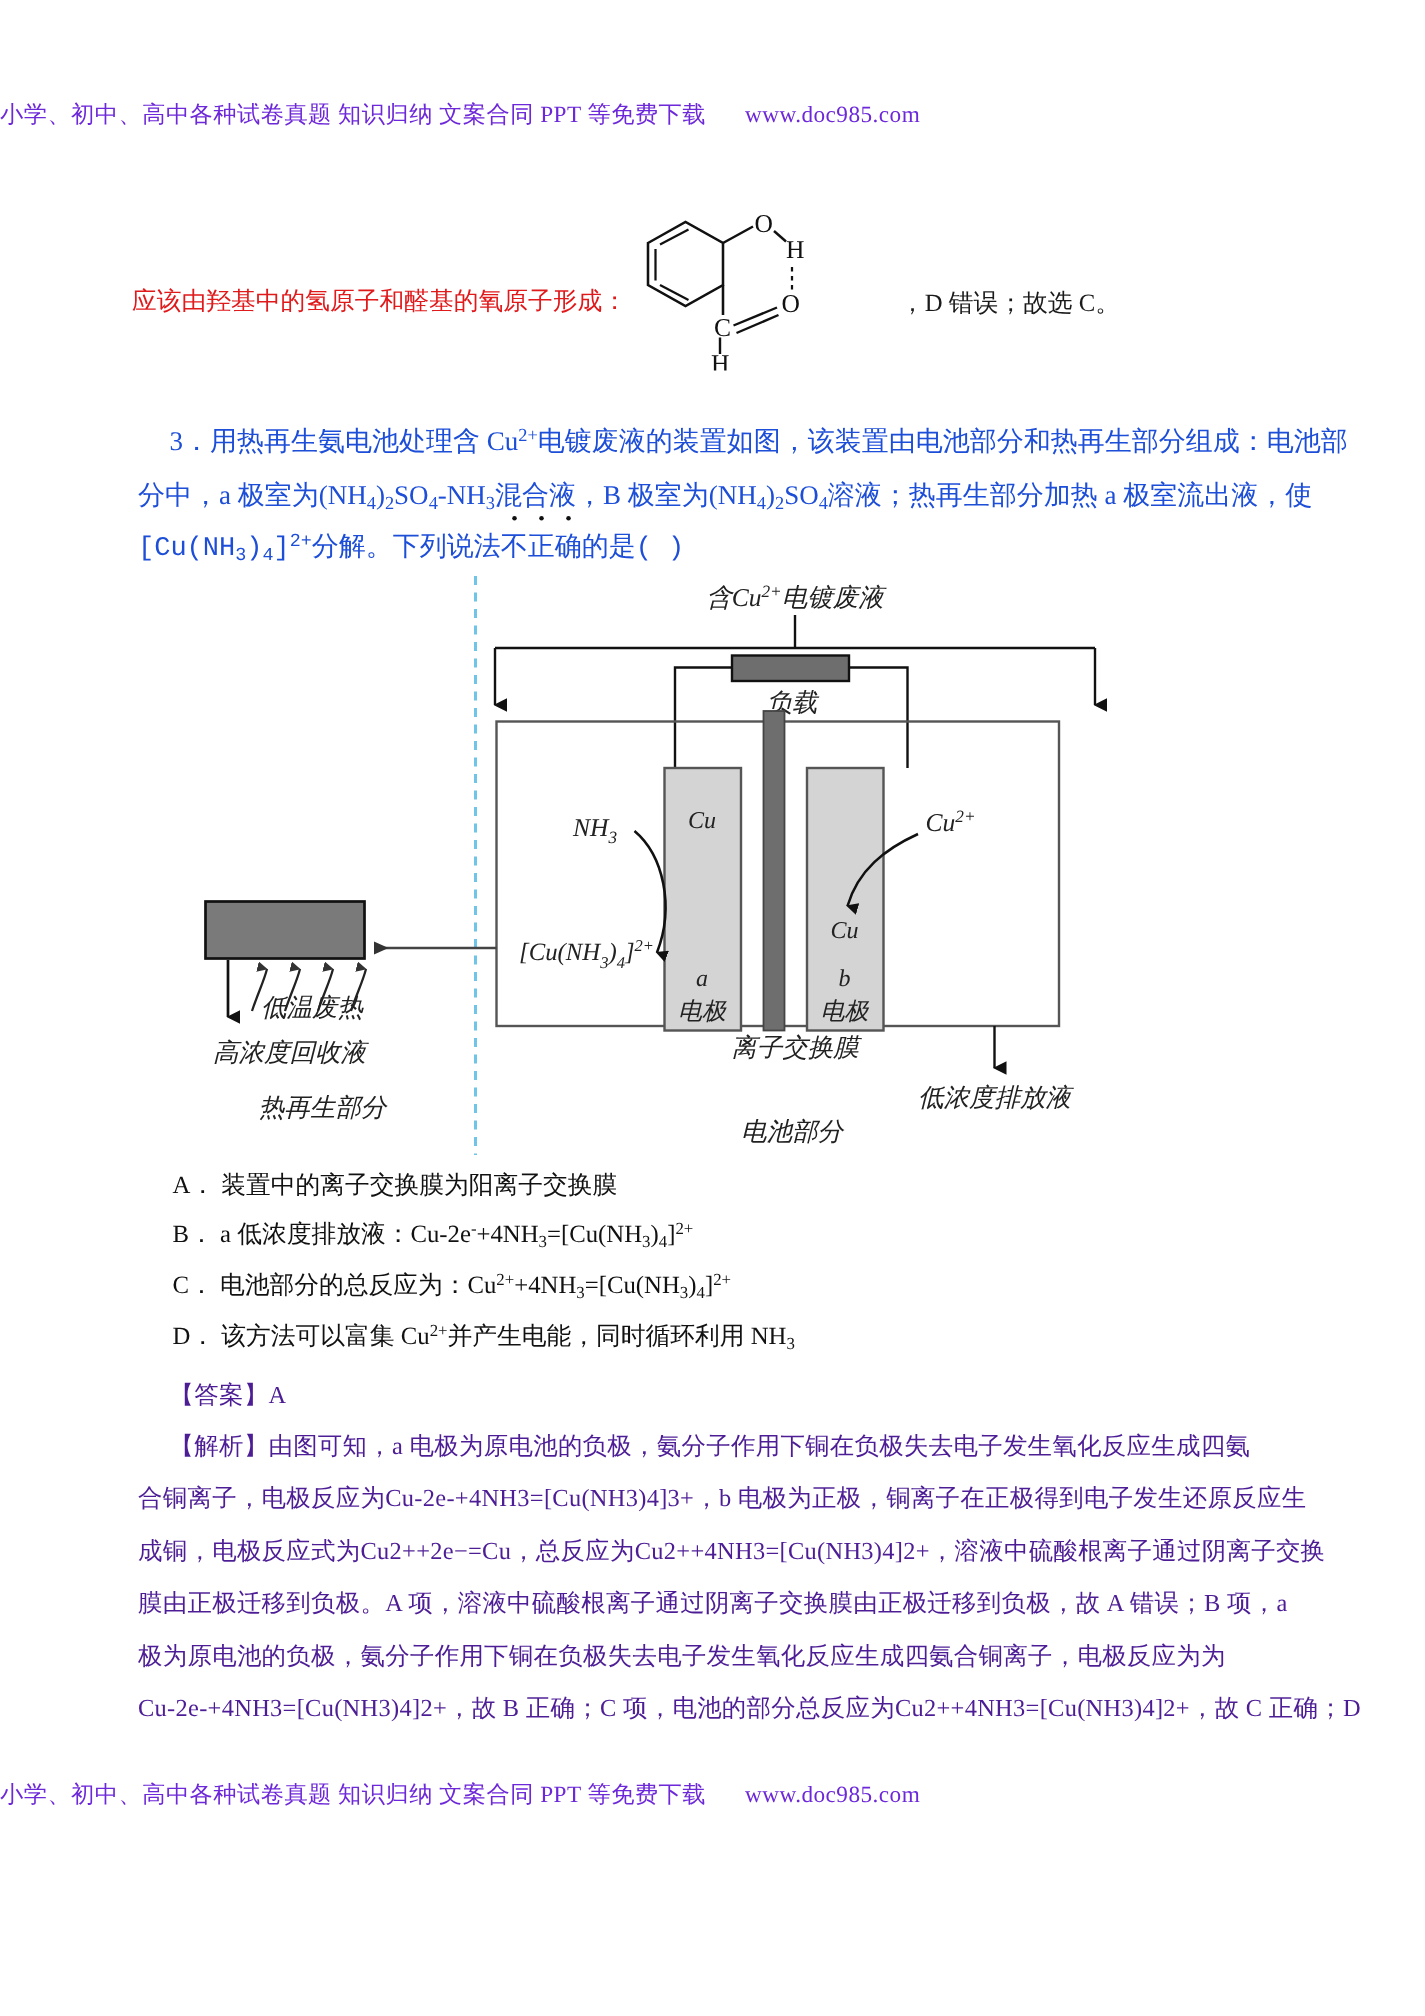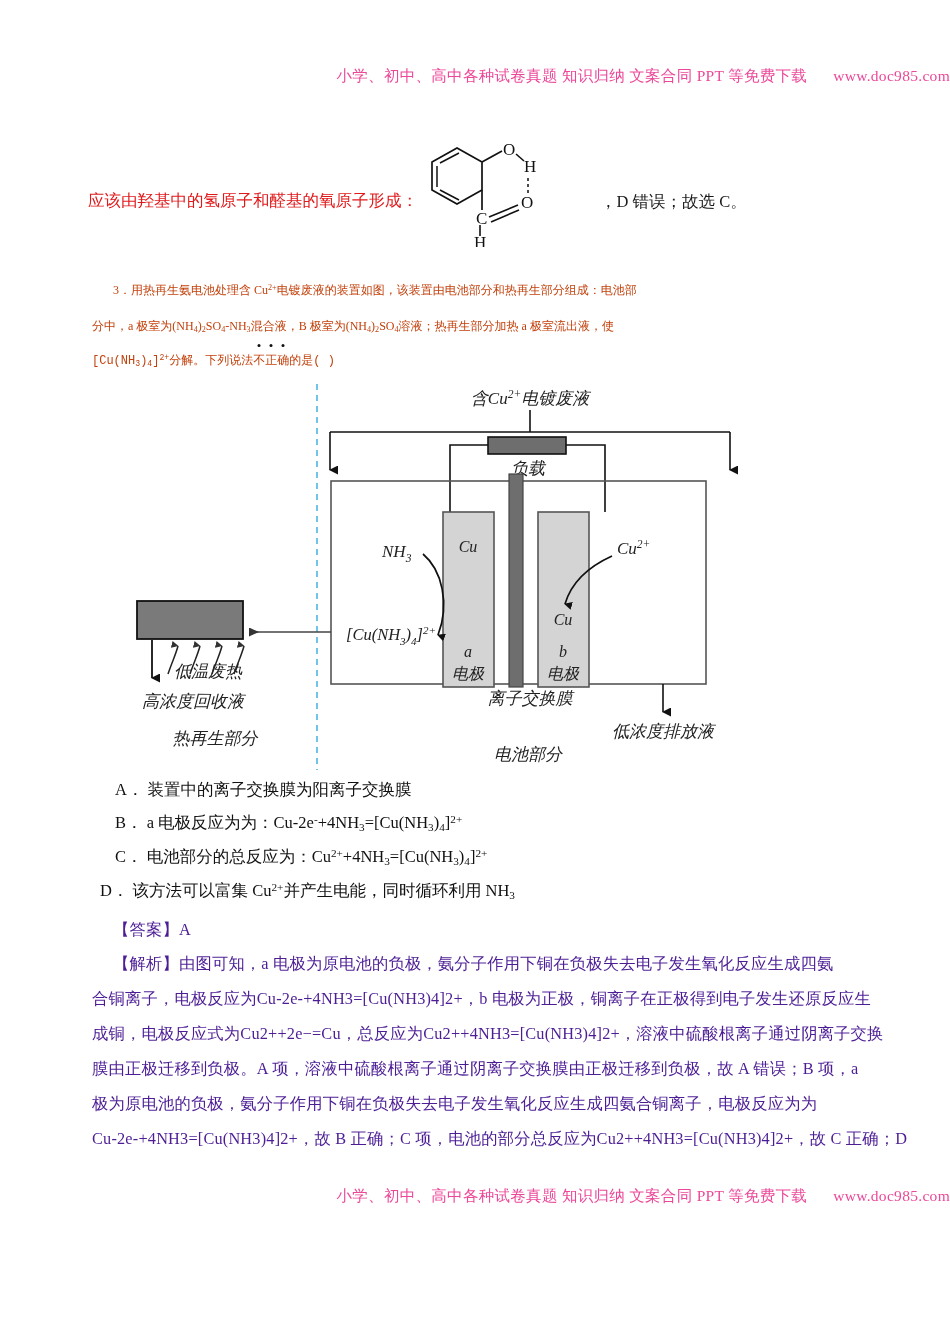--- a/index.html
+++ b/index.html
@@ -10,23 +10,23 @@
     font-family: "Liberation Serif", "DejaVu Serif", serif;
     color: #1a1a1a;
     position: relative;
     overflow: hidden;
   }
   .page { position: relative; width: 950px; height: 1344px; }
 
   .hdr-footer {
     position: absolute;
     left: 0; width: 950px;
-    text-align: right;
+    text-align: left;
     font-size: 15.5px;
-    color: #ec4899;
+    color: #6d28d9;
     letter-spacing: .3px;
     white-space: nowrap;
   }
   .hdr-footer .site { margin-left: 26px; }
   #page-header { top: 66px; }
   #page-footer { top: 1186px; }
   .redline {
     position: absolute;
     font-size: 16.5px;
     line-height: 1.5;
@@ -46,23 +46,23 @@
   
   .struct {
     position: absolute;
     left: 410px; top: 132px;
     width: 150px; height: 115px;
   }
 
   
   .qline {
     position: absolute;
-    font-size: 12px;
-    white-space: nowrap;
-    color: #c2410c;
+    font-size: 18px;
+    white-space: nowrap;
+    color: #1d4ed8;
     text-align: right;
   }
   sub { font-size: .68em; vertical-align: -0.28em; }
   sup { font-size: .68em; vertical-align: 0.48em; }
   .dotted-emph { position: relative; }
   .dotted-emph::after {
     content: "";
     position: absolute;
     left: 50%; transform: translateX(-50%);
     top: -8px;
@@ -243,39 +243,39 @@
 
       <text x="95" y="362" font-size="17" text-anchor="middle" class="dgl">热再生部分</text>
     </svg>
   </div>
 
   <div class="optline" style="left:115px; top:779px;">
     <span>A．</span>&nbsp;<span>装置中的离子交换膜为阳离子交换膜</span>
   </div>
 
   <div class="optline" style="left:115px; top:812px;">
-    <span>B．</span>&nbsp;<span>a 电极反应为为：Cu-2e</span><sup>-</sup><span>+4NH</span><sub>3</sub><span>=[Cu(NH</span><sub>3</sub><span>)</span><sub>4</sub><span>]</span><sup>2+</sup>
+    <span>B．</span>&nbsp;<span>a 低浓度排放液：Cu-2e</span><sup>-</sup><span>+4NH</span><sub>3</sub><span>=[Cu(NH</span><sub>3</sub><span>)</span><sub>4</sub><span>]</span><sup>2+</sup>
   </div>
 
   <div class="optline" style="left:115px; top:846px;">
     <span>C．</span>&nbsp;<span>电池部分的总反应为：Cu</span><sup>2+</sup><span>+4NH</span><sub>3</sub><span>=[Cu(NH</span><sub>3</sub><span>)</span><sub>4</sub><span>]</span><sup>2+</sup>
   </div>
 
-  <div class="optline" style="left:100px; top:880px;">
+  <div class="optline" style="left:115px; top:880px;">
     <span>D．</span>&nbsp;<span>该方法可以富集 Cu</span><sup>2+</sup><span>并产生电能，同时循环利用 NH</span><sub>3</sub>
   </div>
 
   <div class="ansline" style="left:113px; top:919px;">
     <span>【答案】</span><span>A</span>
   </div>
 
   <div class="ansline" style="left:113px; top:953px;">
     <span>【解析】</span><span>由图可知，a 电极为原电池的负极，氨分子作用下铜在负极失去电子发生氧化反应生成四氨</span>
   </div>
-  <div class="ansline" style="left:92px; top:988px;">合铜离子，电极反应为Cu-2e-+4NH3=[Cu(NH3)4]2+，b 电极为正极，铜离子在正极得到电子发生还原反应生</div>
+  <div class="ansline" style="left:92px; top:988px;">合铜离子，电极反应为Cu-2e-+4NH3=[Cu(NH3)4]3+，b 电极为正极，铜离子在正极得到电子发生还原反应生</div>
   <div class="ansline" style="left:92px; top:1023px;">成铜，电极反应式为Cu2++2e−=Cu，总反应为Cu2++4NH3=[Cu(NH3)4]2+，溶液中硫酸根离子通过阴离子交换</div>
   <div class="ansline" style="left:92px; top:1093px;">极为原电池的负极，氨分子作用下铜在负极失去电子发生氧化反应生成四氨合铜离子，电极反应为为</div>
   <div class="ansline" style="left:92px; top:1058px;">膜由正极迁移到负极。A 项，溶液中硫酸根离子通过阴离子交换膜由正极迁移到负极，故 A 错误；B 项，a</div>
   <div class="ansline" style="left:92px; top:1128px;">Cu-2e-+4NH3=[Cu(NH3)4]2+，故 B 正确；C 项，电池的部分总反应为Cu2++4NH3=[Cu(NH3)4]2+，故 C 正确；D</div>
 
   <div class="hdr-footer" id="page-footer">
     <span>小学、初中、高中各种试卷真题  知识归纳  文案合同  PPT 等免费下载</span><span class="site">www.doc985.com</span>
   </div>
 
 </div>

